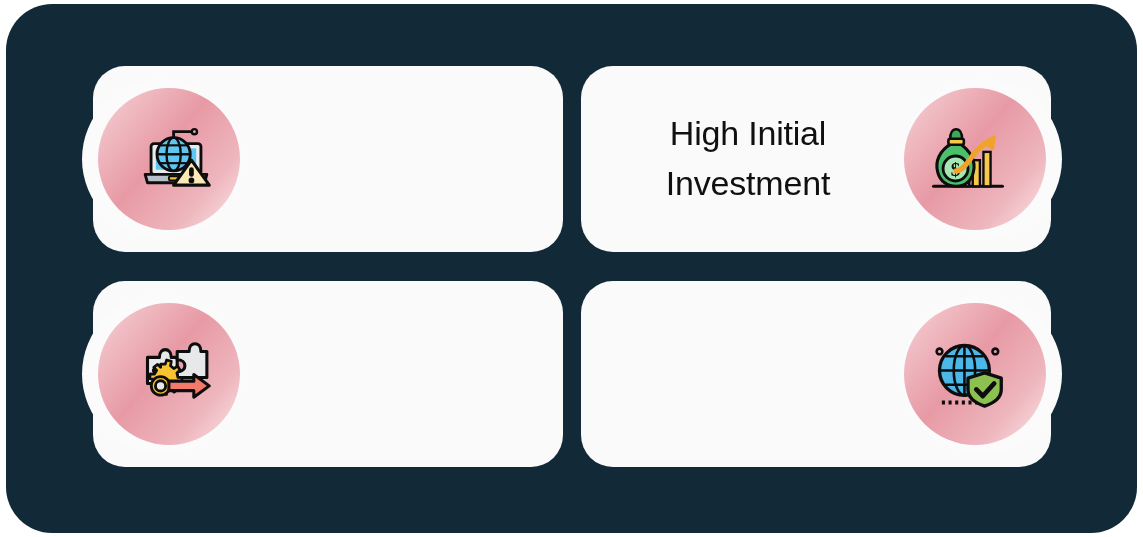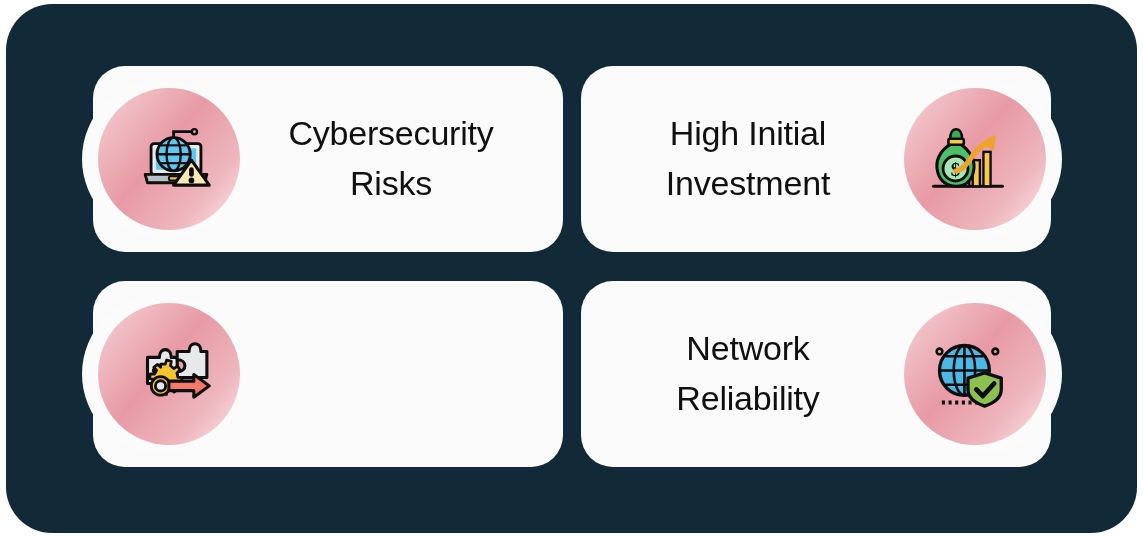--- a/index.html
+++ b/index.html
@@ -141,22 +141,20 @@
         <ellipse cx="30" cy="28" rx="6" ry="14" fill="none" stroke="#0d0d0d" stroke-width="2"></ellipse>
         <line x1="16" y1="28" x2="44" y2="28" stroke="#0d0d0d" stroke-width="2"></line>
         <path d="M18.5 20.5 H41.5" fill="none" stroke="#0d0d0d" stroke-width="1.8"></path>
         <path d="M18.5 35.5 H41.5" fill="none" stroke="#0d0d0d" stroke-width="1.8"></path>
 
         <path d="M45 33 L60 54 H30 Z" fill="#fbeab5" stroke="#0d0d0d" stroke-width="2.6" stroke-linejoin="round"></path>
         <rect x="43" y="39" width="4" height="8" rx="2" fill="#0d0d0d"></rect>
         <circle cx="45" cy="50" r="2.4" fill="#0d0d0d"></circle>
       </svg>
     </div>
-    <div class="label">Cybersecurity
-Risks</div>
   </div>
 
   <div class="card right-icon" id="card-1">
     <div class="badge">
       <div class="ring"></div>
       <svg class="glyph" viewBox="0 0 64 64">
 
         <line x1="3" y1="55" x2="61" y2="55" stroke="#0d0d0d" stroke-width="2.6" stroke-linecap="round"></line>
 
         <rect x="27" y="40" width="6" height="15" fill="#f7c84a" stroke="#0d0d0d" stroke-width="2"></rect>
@@ -221,17 +219,15 @@
         <path d="M13 17 H45" fill="none" stroke="#0d0d0d" stroke-width="2"></path>
         <path d="M13 41 H45" fill="none" stroke="#0d0d0d" stroke-width="2"></path>
         <line x1="29" y1="8" x2="29" y2="50" stroke="#0d0d0d" stroke-width="2.2"></line>
 
         <line x1="10" y1="56" x2="46" y2="56" stroke="#0d0d0d" stroke-width="3.2" stroke-linecap="butt" stroke-dasharray="2.6 3"></line>
 
         <path d="M46 31 L60 35.5 V45 C60 52.5 53.5 56.5 46 59 C38.5 56.5 32 52.5 32 45 V35.5 Z" fill="#8cc152" stroke="#0d0d0d" stroke-width="2.8" stroke-linejoin="round"></path>
         <path d="M39 45 L44.5 50.5 L54 40" fill="none" stroke="#0d0d0d" stroke-width="4" stroke-linecap="round" stroke-linejoin="round"></path>
       </svg>
     </div>
-    <div class="label">Network
-Reliability</div>
   </div>
 
 </div>
 
 </body></html>

